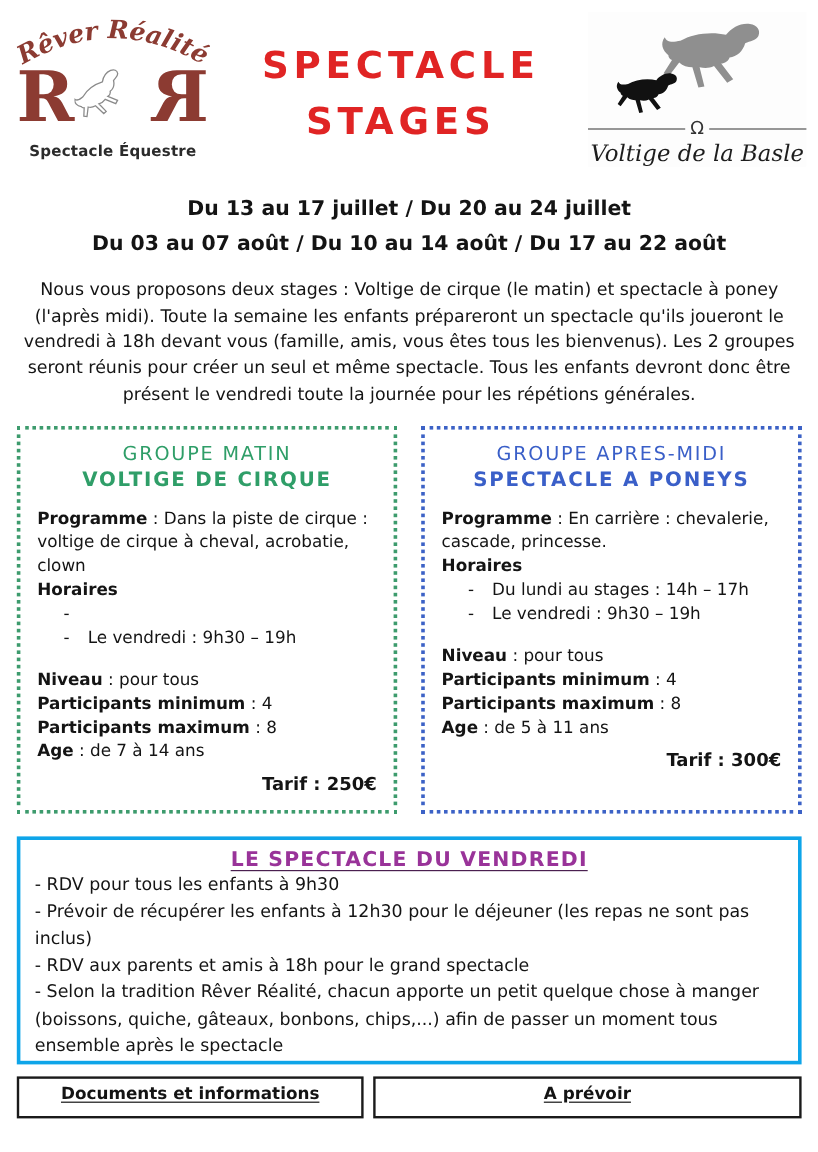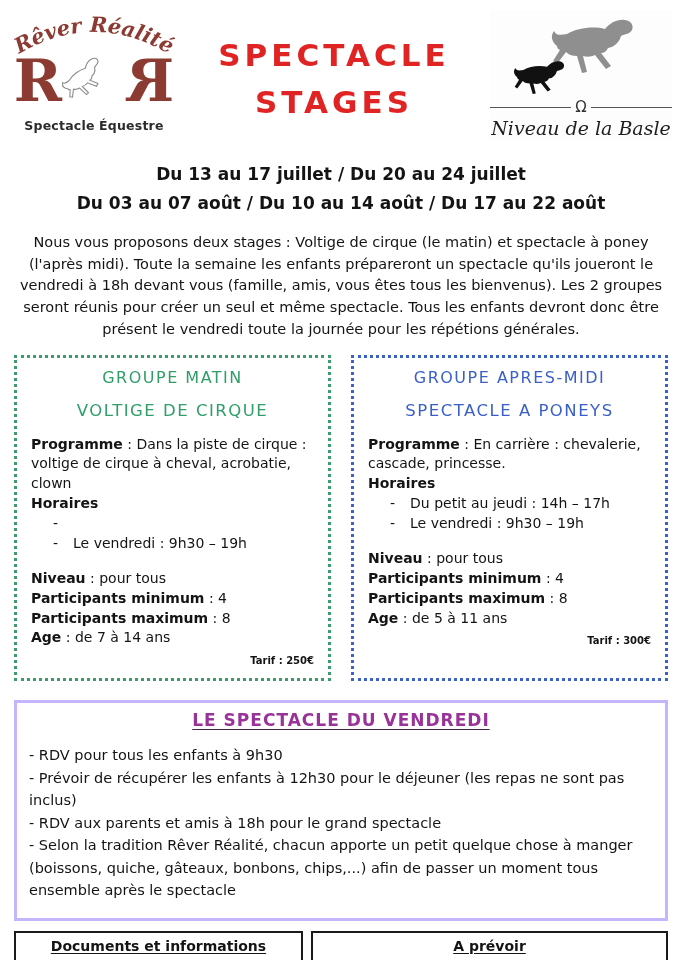--- a/index.html
+++ b/index.html
@@ -44,35 +44,35 @@
     width:660px; margin:14px auto 0 auto; text-align:center;
     font-size:14.5px; line-height:1.5;
   }
 
   
   .groups { display:flex; gap:20px; margin:14px 14px 0 14px; }
   .gbox { flex:1; padding:10px 14px 10px 14px; min-height:308px; }
   .gbox.green { border:3px dotted #3d9b6d; }
   .gbox.blue  { border:3px dotted #3c62c6; }
   .g-title1 { text-align:center; font-size:16px; letter-spacing:1.5px; }
-  .g-title2 { text-align:center; font-size:16.5px; font-weight:normal; letter-spacing:1.5px; margin-top:14px; }
+  .g-title2 { text-align:center; font-size:16.5px; font-weight:bold; letter-spacing:1.5px; margin-top:3px; }
   .gbox.green .g-title1, .gbox.green .g-title2 { color:#2f9e68; }
   .gbox.blue  .g-title1, .gbox.blue  .g-title2 { color:#3a5fc8; }
   .g-body { font-size:14px; line-height:1.42; }
   .g-prog { margin-top:15px; }
   .g-horaires-label { font-weight:bold; }
   .h-item { display:flex; gap:15px; padding-left:22px; }
   .g-stats { margin-top:15px; }
-  .g-tarif { text-align:right; font-weight:bold; font-size:10px; margin-top:6px; }
-
-  
-  .vbox { margin:19px 14px 0 14px; border:3px solid #c4b5fd; padding:7px 12px 16px 12px; }
+  .g-tarif { text-align:right; font-weight:bold; font-size:15px; margin-top:6px; }
+
+  
+  .vbox { margin:19px 14px 0 14px; border:3px solid #0ea5e9; padding:7px 12px 0 12px; }
   .v-title { text-align:center; color:#993399; font-weight:bold; font-size:17px; letter-spacing:1px;
              text-decoration:underline; text-decoration-color:#4a2050; text-underline-offset:3px; }
-  .v-items { margin-top:14px; font-size:14.5px; line-height:1.55; }
+  .v-items { font-size:14.5px; line-height:1.55; }
 
   
   .bottom-row { display:flex; gap:8px; margin:10px 14px 0 14px; align-items:flex-start; }
   .bbox { border:2px solid #1a1a1a; padding:3px 10px 7px 10px; font-size:14px; line-height:1.45; }
   .bbox .b-title { text-align:center; font-weight:bold; text-decoration:underline; text-underline-offset:2px; margin-bottom:1px; }
   .bbox.docs { width:289px; }
   .bbox.prevoir { flex:1; }
 </style>
 </head>
 <body>
@@ -114,21 +114,21 @@
         </g>
         <g transform="translate(16,46) scale(0.62)">
           <path d="M10,28 C5,24 3,18 7,13 C9,18 14,17 20,16 C30,10 46,8 58,11 C63,5 70,1 78,2 C84,3 87,7 85,12 C83,16 78,16 74,18 C72,25 67,29 61,30 C60,33 57,35 54,35 L64,48 L59,51 L48,37 C44,39 40,39 36,38 L40,54 L35,55 L30,38 C26,38 22,37 19,34 L10,46 L6,43 L13,32 C11,31 10,30 10,28 Z" fill="#111111"></path>
         </g>
       </svg>
       <div class="horseshoe-row">
         <span class="hr-line"></span>
         <span class="horseshoe">Ω</span>
         <span class="hr-line"></span>
       </div>
-      <div class="domaine-name">Niveau de la Basle</div>
+      <div class="domaine-name">Voltige de la Basle</div>
     </div>
   </div>
 
   <div class="dates">
     <div>Du 13 au 17 juillet / Du 20 au 24 juillet</div>
     <div>Du 03 au 07 août / Du 10 au 14 août / Du 17 au 22 août</div>
   </div>
 
   <div class="intro">Nous vous proposons deux stages : Voltige de cirque (le matin) et spectacle à poney (l'après midi). Toute la semaine les enfants prépareront un spectacle qu'ils joueront le vendredi à 18h devant vous (famille, amis, vous êtes tous les bienvenus). Les 2 groupes seront réunis pour créer un seul et même spectacle. Tous les enfants devront donc être présent le vendredi toute la journée pour les répétions générales.</div>
 
@@ -158,21 +158,21 @@
     </div>
 
     <div class="gbox blue">
       <div class="g-title1">GROUPE APRES-MIDI</div>
       <div class="g-title2">SPECTACLE A PONEYS</div>
       <div class="g-body">
         <div class="g-prog"><b>Programme</b><span> : En carrière : chevalerie, cascade, princesse.</span></div>
         <div class="g-horaires-label">Horaires</div>
         <div class="h-item">
             <span>-</span>
-            <span>Du petit au jeudi : 14h – 17h</span>
+            <span>Du lundi au stages : 14h – 17h</span>
           </div>
         <div class="h-item">
             <span>-</span>
             <span>Le vendredi : 9h30 – 19h</span>
           </div>
         <div class="g-stats">
           <div><b>Niveau</b><span> : pour tous</span></div>
           <div><b>Participants minimum</b><span> : 4</span></div>
           <div><b>Participants maximum</b><span> : 8</span></div>
           <div><b>Age</b><span> : de 5 à 11 ans</span></div>

